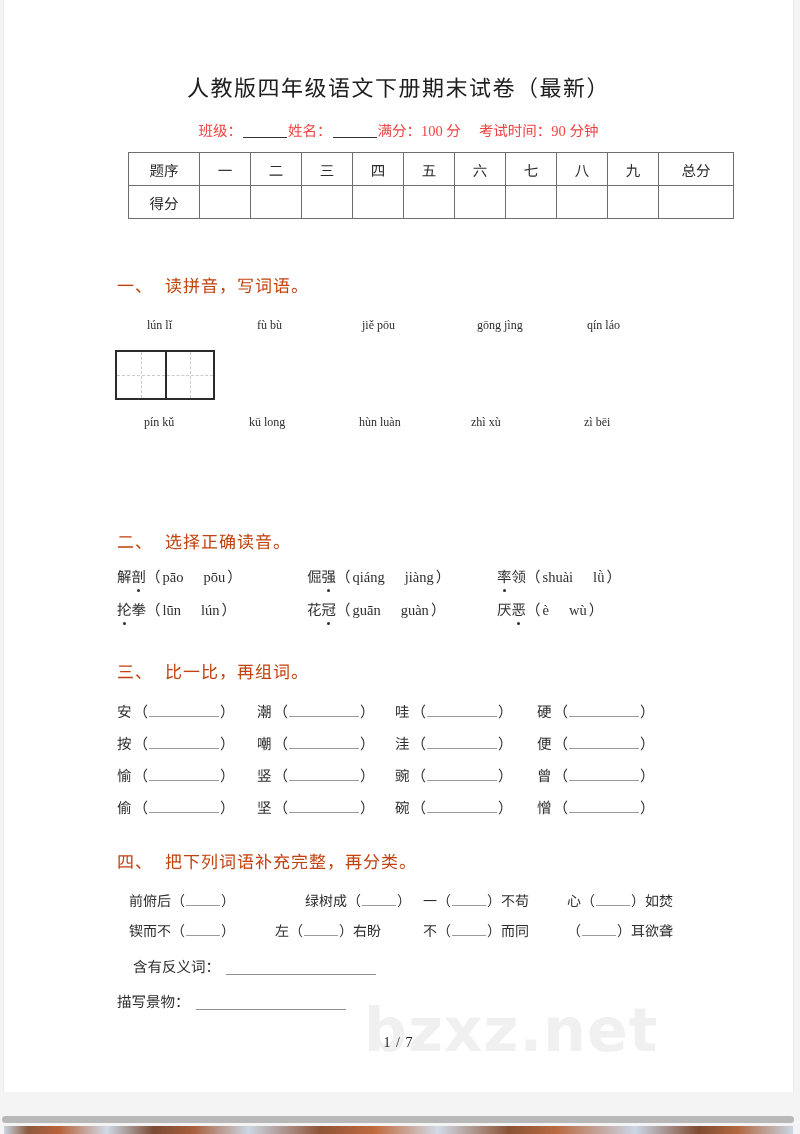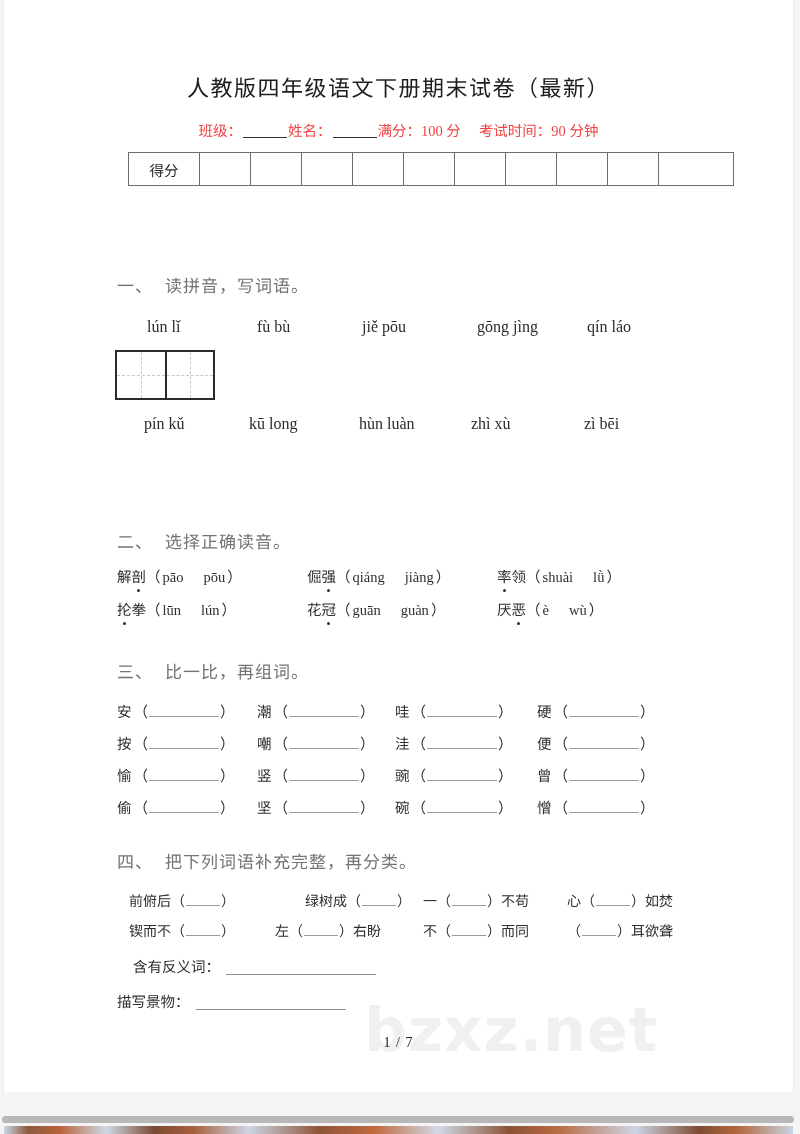--- a/index.html
+++ b/index.html
@@ -106,30 +106,30 @@
   }
   .score-table td.lbl { width: 68px; }
   .score-table td.num { width: 48px; }
   .score-table td.tot { width: 72px; }
 
   
   .sec-head {
     position: absolute;
     font-size: 17px;
     letter-spacing: 1px;
-    color: #737373;
+    color: #c2410c;
     white-space: nowrap;
   }
   .sec-head .sec-no { margin-right: 12px; }
 
   
   .pinyin-row {
     position: absolute;
     display: flex;
-    font-size: 16px;
+    font-size: 12px;
     color: #2b2b2b;
     font-family: "Liberation Serif", "DejaVu Serif", serif;
   }
   .pinyin-row .py {
     text-align: left;
     white-space: nowrap;
   }
 
   
   .tianzige {
@@ -288,20 +288,33 @@
 
       <div class="doc-title">人教版四年级语文下册期末试卷（最新）</div>
 
       <div class="exam-meta">
         <span>班级：</span><span class="blank-inline"></span><span>姓名：</span><span class="blank-inline"></span><span>满分：100 分</span><span class="gap"></span><span>考试时间：90 分钟</span>
       </div>
 
       <table class="score-table">
         <tbody>
           <tr>
+            <td class="lbl">题序</td>
+            <td class="num">一</td>
+            <td class="num">二</td>
+            <td class="num">三</td>
+            <td class="num">四</td>
+            <td class="num">五</td>
+            <td class="num">六</td>
+            <td class="num">七</td>
+            <td class="num">八</td>
+            <td class="num">九</td>
+            <td class="tot">总分</td>
+          </tr>
+          <tr>
             <td class="lbl">得分</td>
             <td class="num"></td>
             <td class="num"></td>
             <td class="num"></td>
             <td class="num"></td>
             <td class="num"></td>
             <td class="num"></td>
             <td class="num"></td>
             <td class="num"></td>
             <td class="num"></td>

